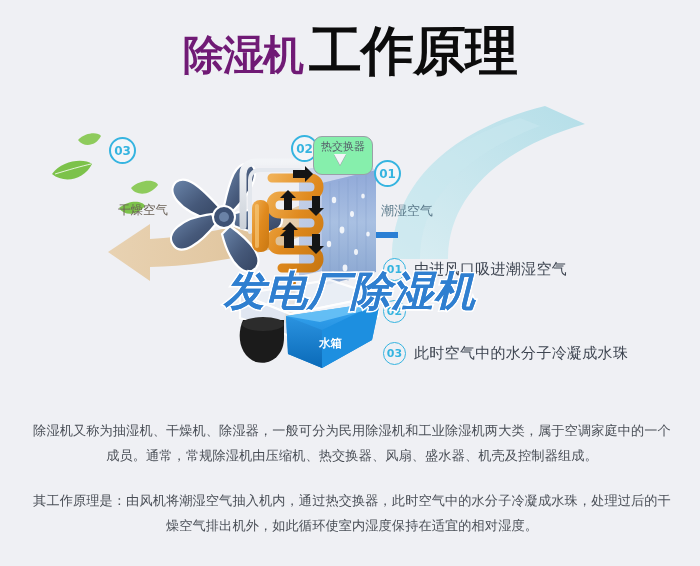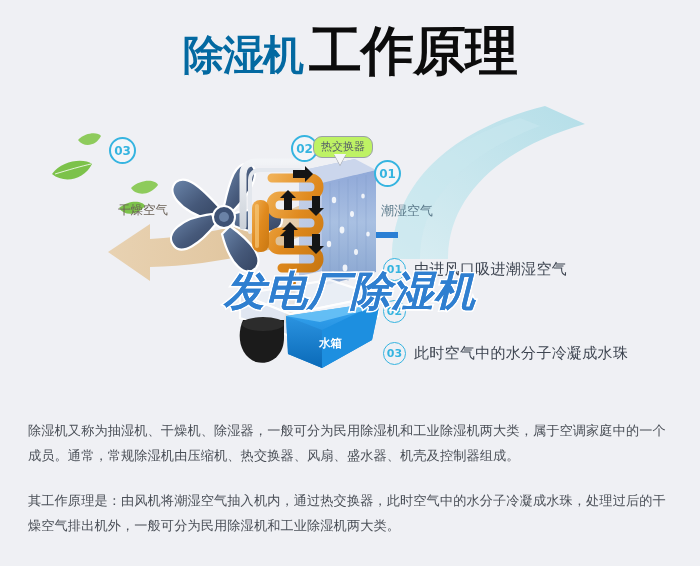--- a/index.html
+++ b/index.html
@@ -12,21 +12,21 @@
   }
   .page{position:relative;width:700px;height:566px;background:#eff0f4;overflow:hidden;}
 
   
   .title-wrap{
     position:absolute;left:0;top:24px;width:700px;
     text-align:center;white-space:nowrap;
     line-height:1;
   }
   .title-a{
-    font-size:41px;font-weight:bold;color:#0369a1;
+    font-size:41px;font-weight:bold;color:#701a75;
     letter-spacing:-1px;vertical-align:baseline;
     font-family:"DejaVu Sans","Liberation Sans",sans-serif;
   }
   .title-b{
     font-size:53px;font-weight:bold;color:#0c0c0c;
     letter-spacing:-1px;vertical-align:baseline;margin-left:6px;
     font-family:"DejaVu Sans","Liberation Sans",sans-serif;
   }
 
   
@@ -53,23 +53,23 @@
     position:absolute;color:#5a6472;font-size:12px;white-space:nowrap;
     font-family:"DejaVu Sans","Liberation Sans",sans-serif;
   }
   #lab-dry{left:118px;top:98px;color:#6b6257;font-size:12.5px;text-align:center;}
   #lab-moist{left:381px;top:98px;color:#5b7a8b;font-size:13px;}
   #lab-tank{left:319px;top:232px;color:#ffffff;font-size:11.5px;font-weight:bold;}
 
   
   .callout{
     position:absolute;left:313px;top:32px;
-    padding:2px 7px 3px 7px;
+    padding:2px 7px 20px 7px;
     border:1.4px solid #9aa0a8;border-radius:9px;
-    background:#bef264;color:#555d68;font-size:11px;white-space:nowrap;
+    background:#86efac;color:#555d68;font-size:11px;white-space:nowrap;
     font-family:"DejaVu Sans","Liberation Sans",sans-serif;
   }
   .callout-tail{
     position:absolute;left:334px;top:50px;width:0;height:0;
     border-left:6px solid transparent;border-right:6px solid transparent;
     border-top:11px solid #f4f5f8;
     filter:drop-shadow(0 1px 0 #9aa0a8);
   }
 
   
@@ -101,21 +101,21 @@
   }
   .watermark-front{
     position:absolute;left:0;top:264px;width:700px;text-align:center;
     font-size:41px;font-weight:bold;font-style:italic;
     color:#2f7fd0;letter-spacing:1px;white-space:nowrap;
     font-family:"DejaVu Sans","Liberation Sans",sans-serif;
     pointer-events:none;
   }
 
   
-  .copy{position:absolute;left:28px;top:418px;width:648px;}
+  .copy{position:absolute;left:28px;top:418px;width:648px;text-align:center;}
   .copy p{
     margin:0 0 20px 0;
     font-size:13.2px;line-height:25px;color:#4a4f57;
     font-family:"DejaVu Sans","Liberation Sans",sans-serif;
     letter-spacing:0.1px;
   }
 </style>
 </head>
 <body>
 
@@ -297,16 +297,16 @@
         <div class="legend-text">此时空气中的水分子冷凝成水珠</div>
       </div>
     </div>
   </div>
 
   <div class="watermark">发电厂除湿机</div>
   <div class="watermark-front">发电厂除湿机</div>
 
   <div class="copy">
     <p>除湿机又称为抽湿机、干燥机、除湿器，一般可分为民用除湿机和工业除湿机两大类，属于空调家庭中的一个成员。通常，常规除湿机由压缩机、热交换器、风扇、盛水器、机壳及控制器组成。</p>
-    <p>其工作原理是：由风机将潮湿空气抽入机内，通过热交换器，此时空气中的水分子冷凝成水珠，处理过后的干燥空气排出机外，一般可分为民用除湿机和工业除湿机两大类。</p>
+    <p>其工作原理是：由风机将潮湿空气抽入机内，通过热交换器，此时空气中的水分子冷凝成水珠，处理过后的干燥空气排出机外，如此循环使室内湿度保持在适宜的相对湿度。</p>
   </div>
 
 </div>
 
 </body></html>

